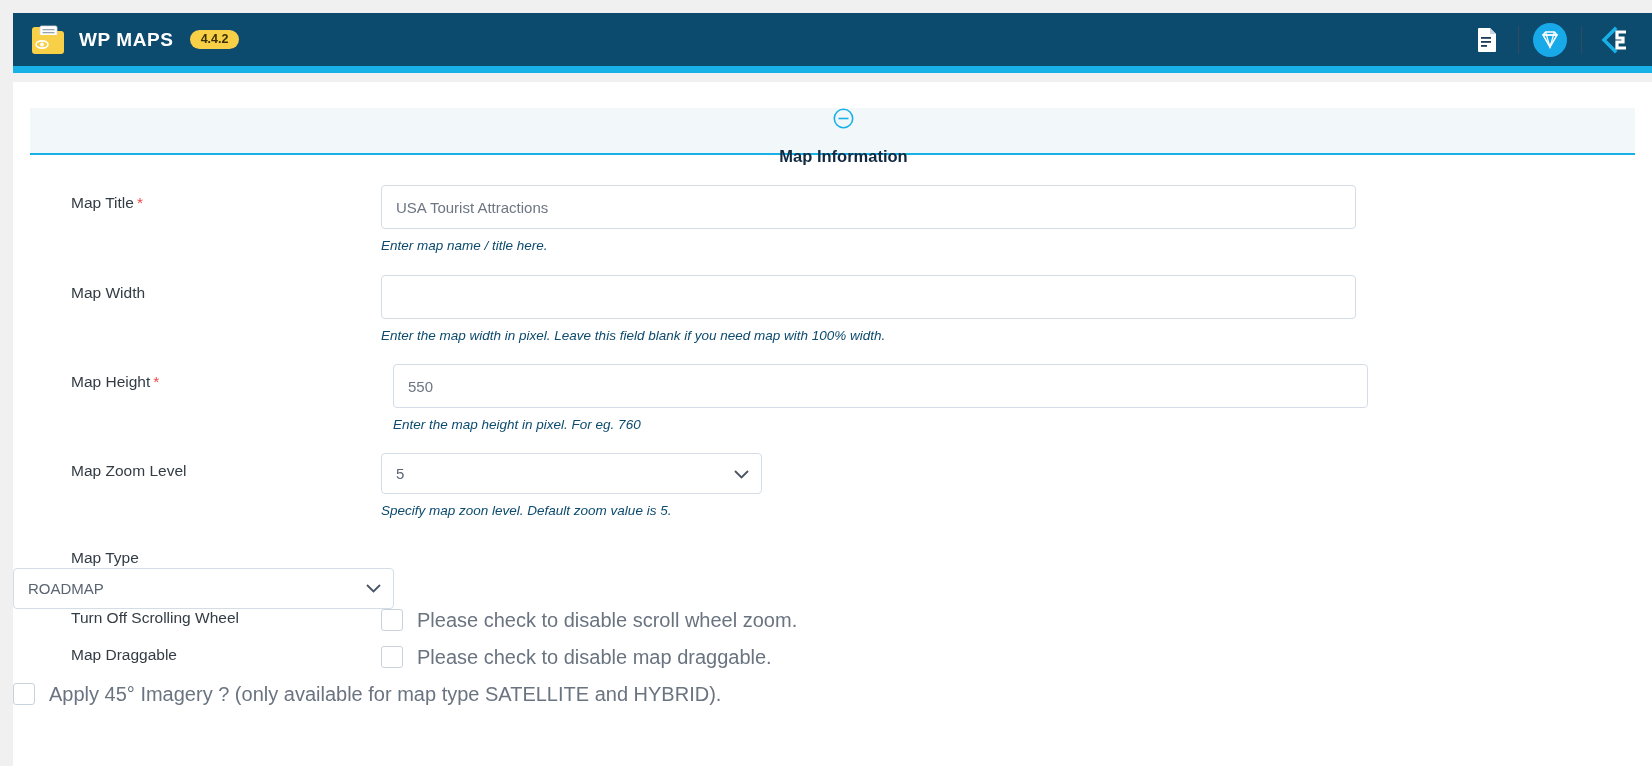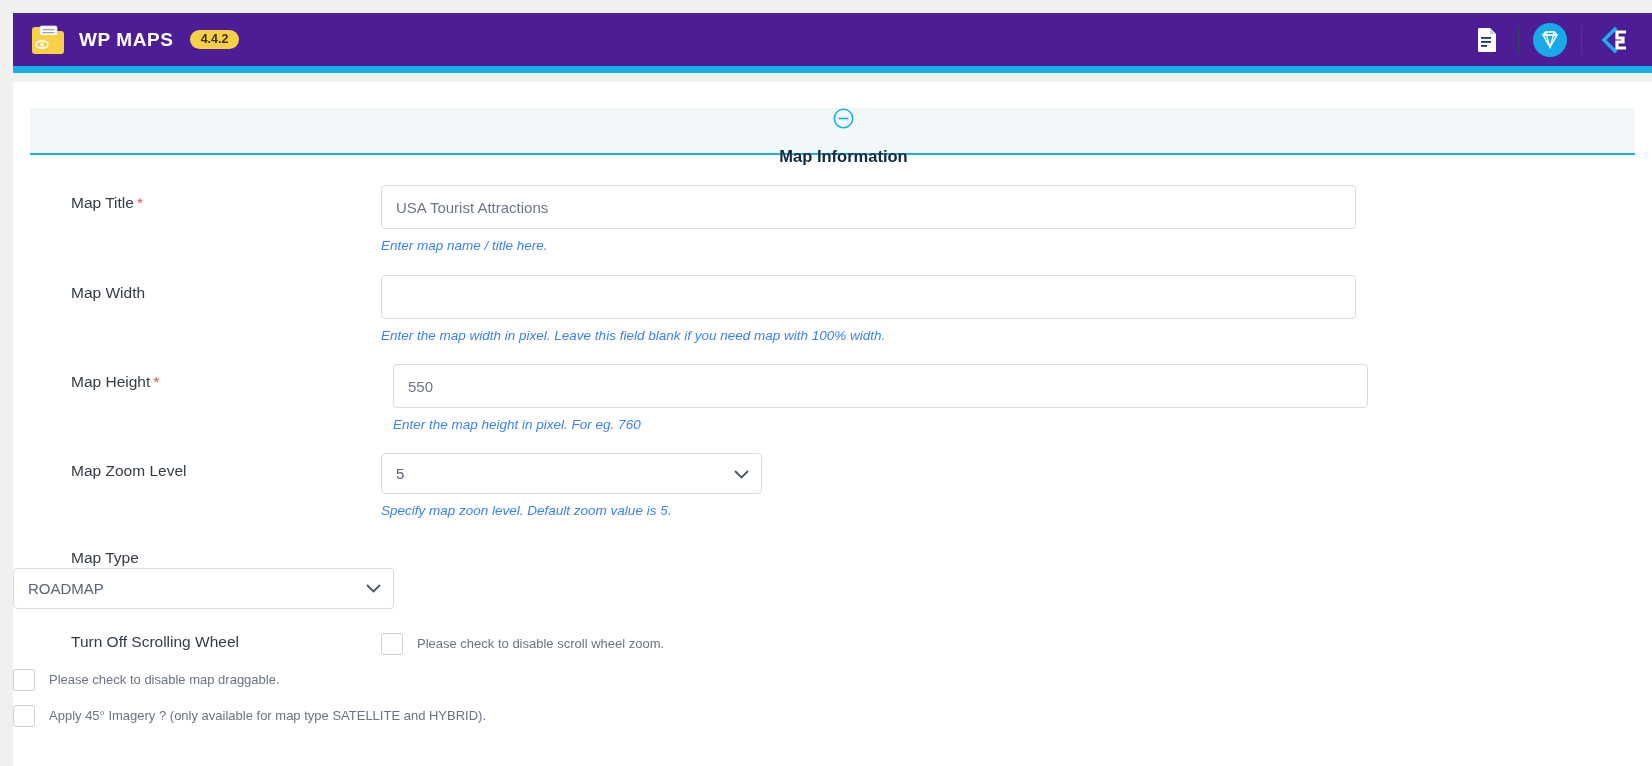--- a/index.html
+++ b/index.html
@@ -9,21 +9,21 @@
     background: #f0f0f1;
     font-family: "Liberation Sans", sans-serif;
     overflow: hidden;
   }
 
   
   .topbar {
     position: absolute;
     left: 13px; top: 13px;
     width: 1639px; height: 53px;
-    background: #4c1d95;
+    background: #0c4a6e;
     display: flex;
     align-items: center;
     justify-content: space-between;
   }
   .topbar-accent {
     position: absolute;
     left: 13px; top: 66px;
     width: 1639px; height: 7px;
     background: #17b1e8;
   }
@@ -120,21 +120,21 @@
     color: #5a6472;
     padding: 0 14px;
     outline: none;
     width: 975px;
   }
   .txt-input::placeholder { color: #6d7682; opacity: 1; }
 
   .help {
     font-size: 13.5px;
     font-style: italic;
-    color: #3b82f6;
+    color: #0c4a6e;
     margin-top: 9px;
   }
 
   .select-wrap {
     position: relative;
     width: 381px;
     height: 41px;
   }
   .select-box {
     width: 100%;
@@ -159,31 +159,31 @@
   .cb-row { display: flex; align-items: center; gap: 14px; }
   .cb-box {
     width: 22px; height: 22px;
     border: 1px solid #c8d2dd;
     border-radius: 3px;
     background: #fff;
     flex: none;
     cursor: pointer;
   }
   .cb-text {
-    font-size: 13px;
+    font-size: 20px;
     color: #6a7480;
   }
 
   
   .blk-title { margin-top: 30px; }
   .blk-width { margin-top: 22px; }
   .blk-height { margin-top: 21px; gap: 12px; }
   .blk-zoom  { margin-top: 21px; }
   .blk-type  { margin-top: 22px; flex-direction: column; }
-  .blk-cb1   { margin-top: 24px; }
+  .blk-cb1   { }
   .blk-cb2   { margin-top: 14px; }
   .blk-cb3   { margin-top: 14px; }
 
   .lbl-offset-sm { padding-top: 9px; }
 </style>
 </head>
 <body>
 
 <div class="topbar">
   <div class="brand">
@@ -314,20 +314,21 @@
       <div class="row-label">Turn Off Scrolling Wheel</div>
       <div class="row-field">
         <div class="cb-row">
           <span class="cb-box"></span>
           <span class="cb-text">Please check to disable scroll wheel zoom.</span>
         </div>
       </div>
     </div>
 
     <div class="row blk-cb2">
+      <div class="row-label">Map Draggable</div>
       <div class="row-field">
         <div class="cb-row">
           <span class="cb-box"></span>
           <span class="cb-text">Please check to disable map draggable.</span>
         </div>
       </div>
     </div>
 
     <div class="row blk-cb3">
       <div class="row-field">

